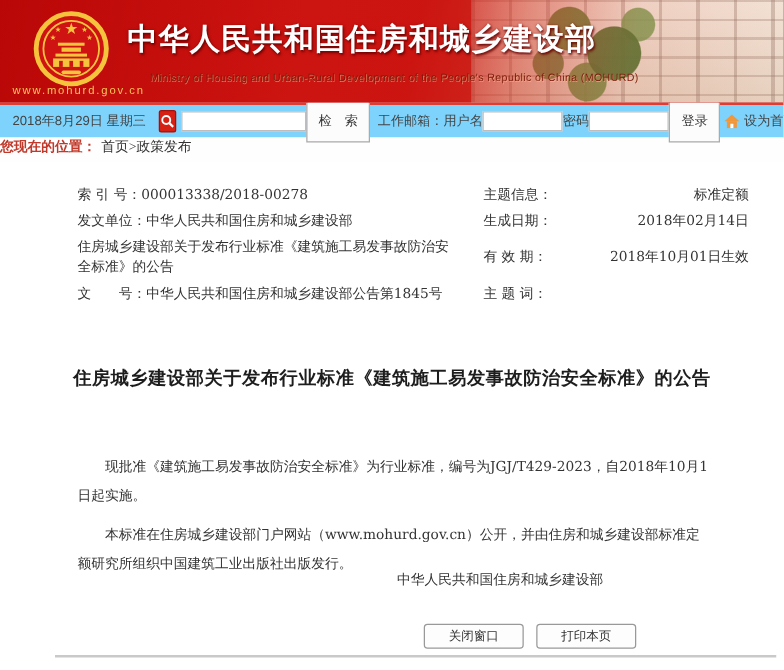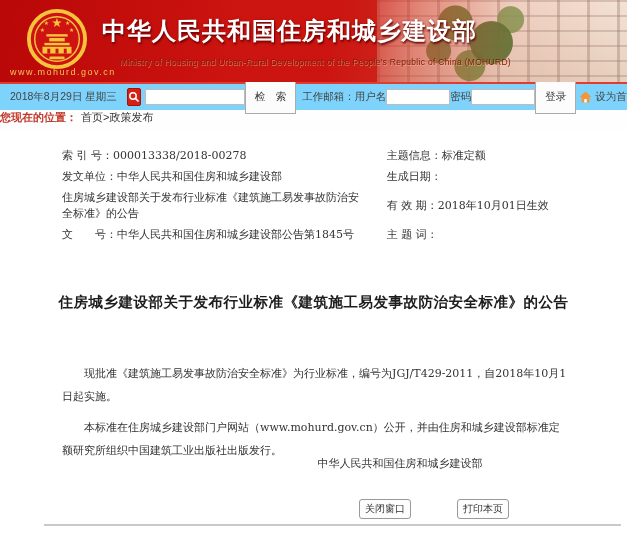--- a/index.html
+++ b/index.html
@@ -47,46 +47,46 @@
   .in-user, .in-pass { width:64px; }
   .tb-btn { height:34px; font-size:10.5px; color:#333; background:#fcfcfc;
     border:1px solid #aaa; padding:0 9px; cursor:pointer; }
   .ico { display:inline-block; vertical-align:middle; margin:0 3px; }
   .right-links { margin-left:auto; display:flex; align-items:center; }
   .right-links span.txt { margin-right:10px; }
 
   
   .breadcrumb { height:20px; display:flex; align-items:flex-start; font-size:11px; background:#fefefe; }
   .bc-label { color:#c0392b; font-weight:bold; }
-  .bc-path { color:#333; margin-left:4px; }
+  .bc-path { color:#333; margin-left:4px;font-family:Liberation Serif, serif; }
 
   
   .content { position:relative; height:404px; background:#fff;
     font-family:"DejaVu Serif", "Liberation Serif", serif; color:#333; }
   .meta { display:grid; grid-template-columns:56% 44%; row-gap:5px;
     padding:18px 28px 0 62px; font-size:11px; line-height:1.45; }
   .field { display:flex; }
   .field .lbl { white-space:nowrap; color:#333; }
   .field .val { color:#333; }
-  .field.right-col { padding-left:24px; }
+  .field.right-col { padding-left:24px;justify-content:space-between; }
   .field.center-v { align-self:center; }
 
   .doc-title { margin-top:50px; text-align:center; font-size:14.5px; font-weight:bold;
     color:#1d1d1d; letter-spacing:0.5px; }
 
   .paras { margin:50px 60px 0 62px; font-size:11px; line-height:2.1; color:#333; }
   .paras p { text-indent:2em; margin-bottom:8px; }
 
   .signature { position:absolute; top:322px; left:310px; width:180px; text-align:center;
     font-size:11px; color:#333; line-height:2.2; }
 
   .footer-btns { position:absolute; bottom:15px; right:118px; display:flex; gap:10px;
     font-family:"Liberation Sans", sans-serif; }
   .foot-btn { font-size:10px; color:#333; background:#fdfdfd; border:1px solid #999;
-    border-radius:3px; padding:2px 5px; cursor:pointer;margin-left:36px; }
+    border-radius:3px; padding:2px 19px; cursor:pointer; }
   .bottom-line { position:absolute; bottom:8px; left:44px; right:6px; height:2px; background:#c9c9c9; }
 </style>
 </head>
 <body>
 
 <div class="page">
 
   <div class="header">
     <div class="building"></div>
     <div class="tree"></div>
@@ -166,20 +166,21 @@
         <span class="lbl">主题信息：</span>
         <span class="val">标准定额</span>
       </div>
 
       <div class="field">
         <span class="lbl">发文单位：</span>
         <span class="val">中华人民共和国住房和城乡建设部</span>
       </div>
       <div class="field right-col">
         <span class="lbl">生成日期：</span>
+        <span class="val">2018年02月14日</span>
       </div>
 
       <div class="field">
         <span class="val">住房城乡建设部关于发布行业标准《建筑施工易发事故防治安全标准》的公告</span>
       </div>
       <div class="field right-col center-v">
         <span class="lbl">有 效 期：</span>
         <span class="val">2018年10月01日生效</span>
       </div>
 
@@ -189,21 +190,21 @@
       </div>
       <div class="field right-col">
         <span class="lbl">主 题 词：</span>
         <span class="val"></span>
       </div>
     </div>
 
     <h1 class="doc-title">住房城乡建设部关于发布行业标准《建筑施工易发事故防治安全标准》的公告</h1>
 
     <div class="paras">
-      <p>现批准《建筑施工易发事故防治安全标准》为行业标准，编号为JGJ/T429-2011，自2018年10月1日起实施。</p>
+      <p>现批准《建筑施工易发事故防治安全标准》为行业标准，编号为JGJ/T429-2023，自2018年10月1日起实施。</p>
       <p>本标准在住房城乡建设部门户网站（www.mohurd.gov.cn）公开，并由住房和城乡建设部标准定额研究所组织中国建筑工业出版社出版发行。</p>
     </div>
 
     <div class="signature">
       <div>中华人民共和国住房和城乡建设部</div>
     </div>
 
     <div class="footer-btns">
       <button class="foot-btn">关闭窗口</button>
       <button class="foot-btn">打印本页</button>

